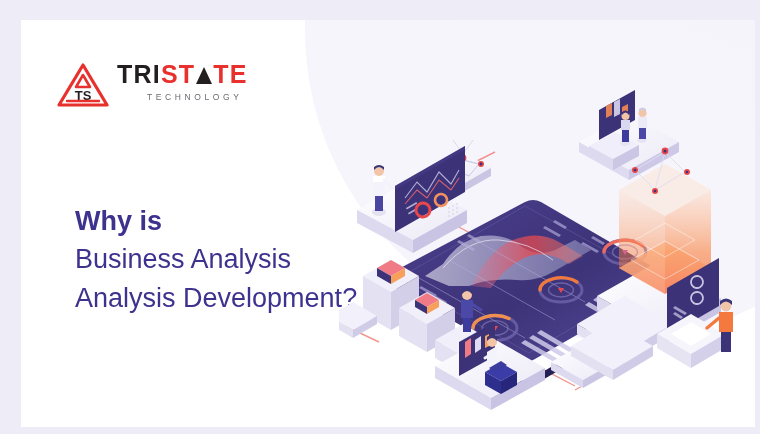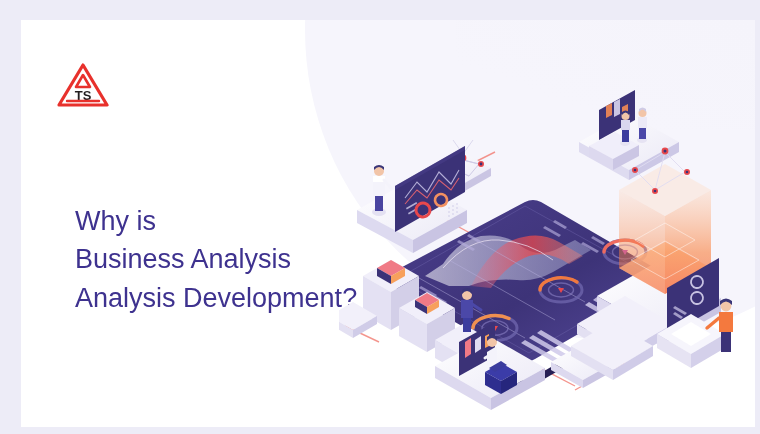--- a/index.html
+++ b/index.html
@@ -55,21 +55,21 @@
     font-size:8.5px; color:#6b6b72; letter-spacing:3.6px;
     margin-top:5px; margin-left:30px; white-space:nowrap;
   }
 
   
   #headline {
     position:absolute; left:54px; top:182px;
     line-height:1.42;
   }
   #headline div { font-size:27px; color:#3e328f; white-space:nowrap; }
-  #headline .lt { font-weight:400; }
+  #headline .lt { font-weight:700; }
   #headline .bd { font-weight:normal; }
 
   
   #illus { position:absolute; left:318px; top:70px; width:420px; height:330px; }
   #illus svg { display:block; width:420px; height:330px; }
 </style>
 </head>
 <body>
 
 <div id="stage">
@@ -83,20 +83,26 @@
         <svg viewBox="0 0 52 46" width="52" height="46" aria-hidden="true">
 
           <path d="M26 3 L50 43 L2 43 Z" fill="none" stroke="#e8312c" stroke-width="3.2" stroke-linejoin="round"></path>
 
           <path d="M26 13 L33 25 L19 25 Z" fill="none" stroke="#e8312c" stroke-width="2.6" stroke-linejoin="round"></path>
 
           <text x="26" y="38" text-anchor="middle" font-family="Liberation Sans, sans-serif" font-size="13" font-weight="bold" fill="#231f20">TS</text>
 
           <path d="M10 39 L42 39" stroke="#e8312c" stroke-width="2.4" stroke-linecap="round"></path>
         </svg>
+      </div>
+      <div id="logo-text">
+        <div id="logo-word">
+          <span class="blk">TRI</span><span class="red">ST</span><span class="tri"></span><span class="red">TE</span>
+        </div>
+        <div id="logo-sub">TECHNOLOGY</div>
       </div>
     </div>
 
     <div id="headline">
       <div class="lt">Why is</div>
       <div class="bd">Business Analysis</div>
       <div class="bd">Analysis Development?</div>
     </div>
 
     <div id="illus">

